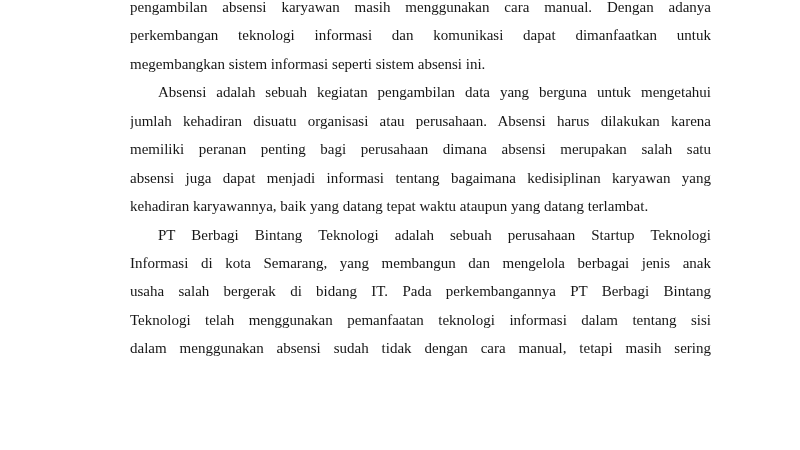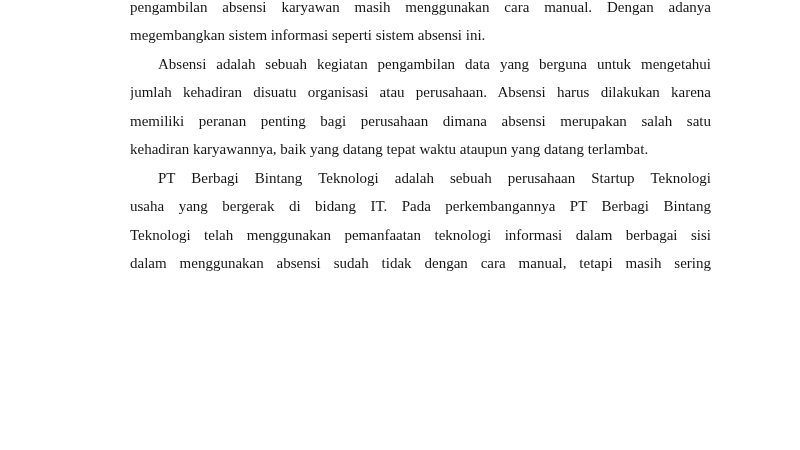--- a/index.html
+++ b/index.html
@@ -45,28 +45,31 @@
     text-indent: 28px;
   }
 </style>
 </head>
 <body style="background: rgb(255, 255, 255);">
 
 <div class="page">
   <div class="text-block" id="text-block" style="color: rgb(22, 22, 22);">
       <div class="para">
         <div class="line">pengambilan absensi karyawan masih menggunakan cara manual. Dengan adanya</div>
+        <div class="line">perkembangan teknologi informasi dan komunikasi dapat dimanfaatkan untuk</div>
         <div class="line lastline">megembangkan sistem informasi seperti sistem absensi ini.</div>
       </div>
       <div class="para">
         <div class="line indent">Absensi adalah sebuah kegiatan pengambilan data yang berguna untuk mengetahui</div>
         <div class="line">jumlah kehadiran disuatu organisasi atau perusahaan. Absensi harus dilakukan karena</div>
         <div class="line">memiliki peranan penting bagi perusahaan dimana absensi merupakan salah satu</div>
+        <div class="line">absensi juga dapat menjadi informasi tentang bagaimana kedisiplinan karyawan yang</div>
         <div class="line lastline">kehadiran karyawannya, baik yang datang tepat waktu ataupun yang datang terlambat.</div>
       </div>
       <div class="para">
         <div class="line indent">PT Berbagi Bintang Teknologi adalah sebuah perusahaan Startup Teknologi</div>
-        <div class="line">usaha yang bergerak di bidang IT. Pada perkembangannya PT Berbagi Bintang</div>
-        <div class="line">Teknologi telah menggunakan pemanfaatan teknologi informasi dalam berbagai sisi</div>
+        <div class="line">Informasi di kota Semarang, yang membangun dan mengelola berbagai jenis anak</div>
+        <div class="line">usaha salah bergerak di bidang IT. Pada perkembangannya PT Berbagi Bintang</div>
+        <div class="line">Teknologi telah menggunakan pemanfaatan teknologi informasi dalam tentang sisi</div>
         <div class="line">dalam menggunakan absensi sudah tidak dengan cara manual, tetapi masih sering</div>
       </div>
     </div>
 </div>
 
 </body></html>

